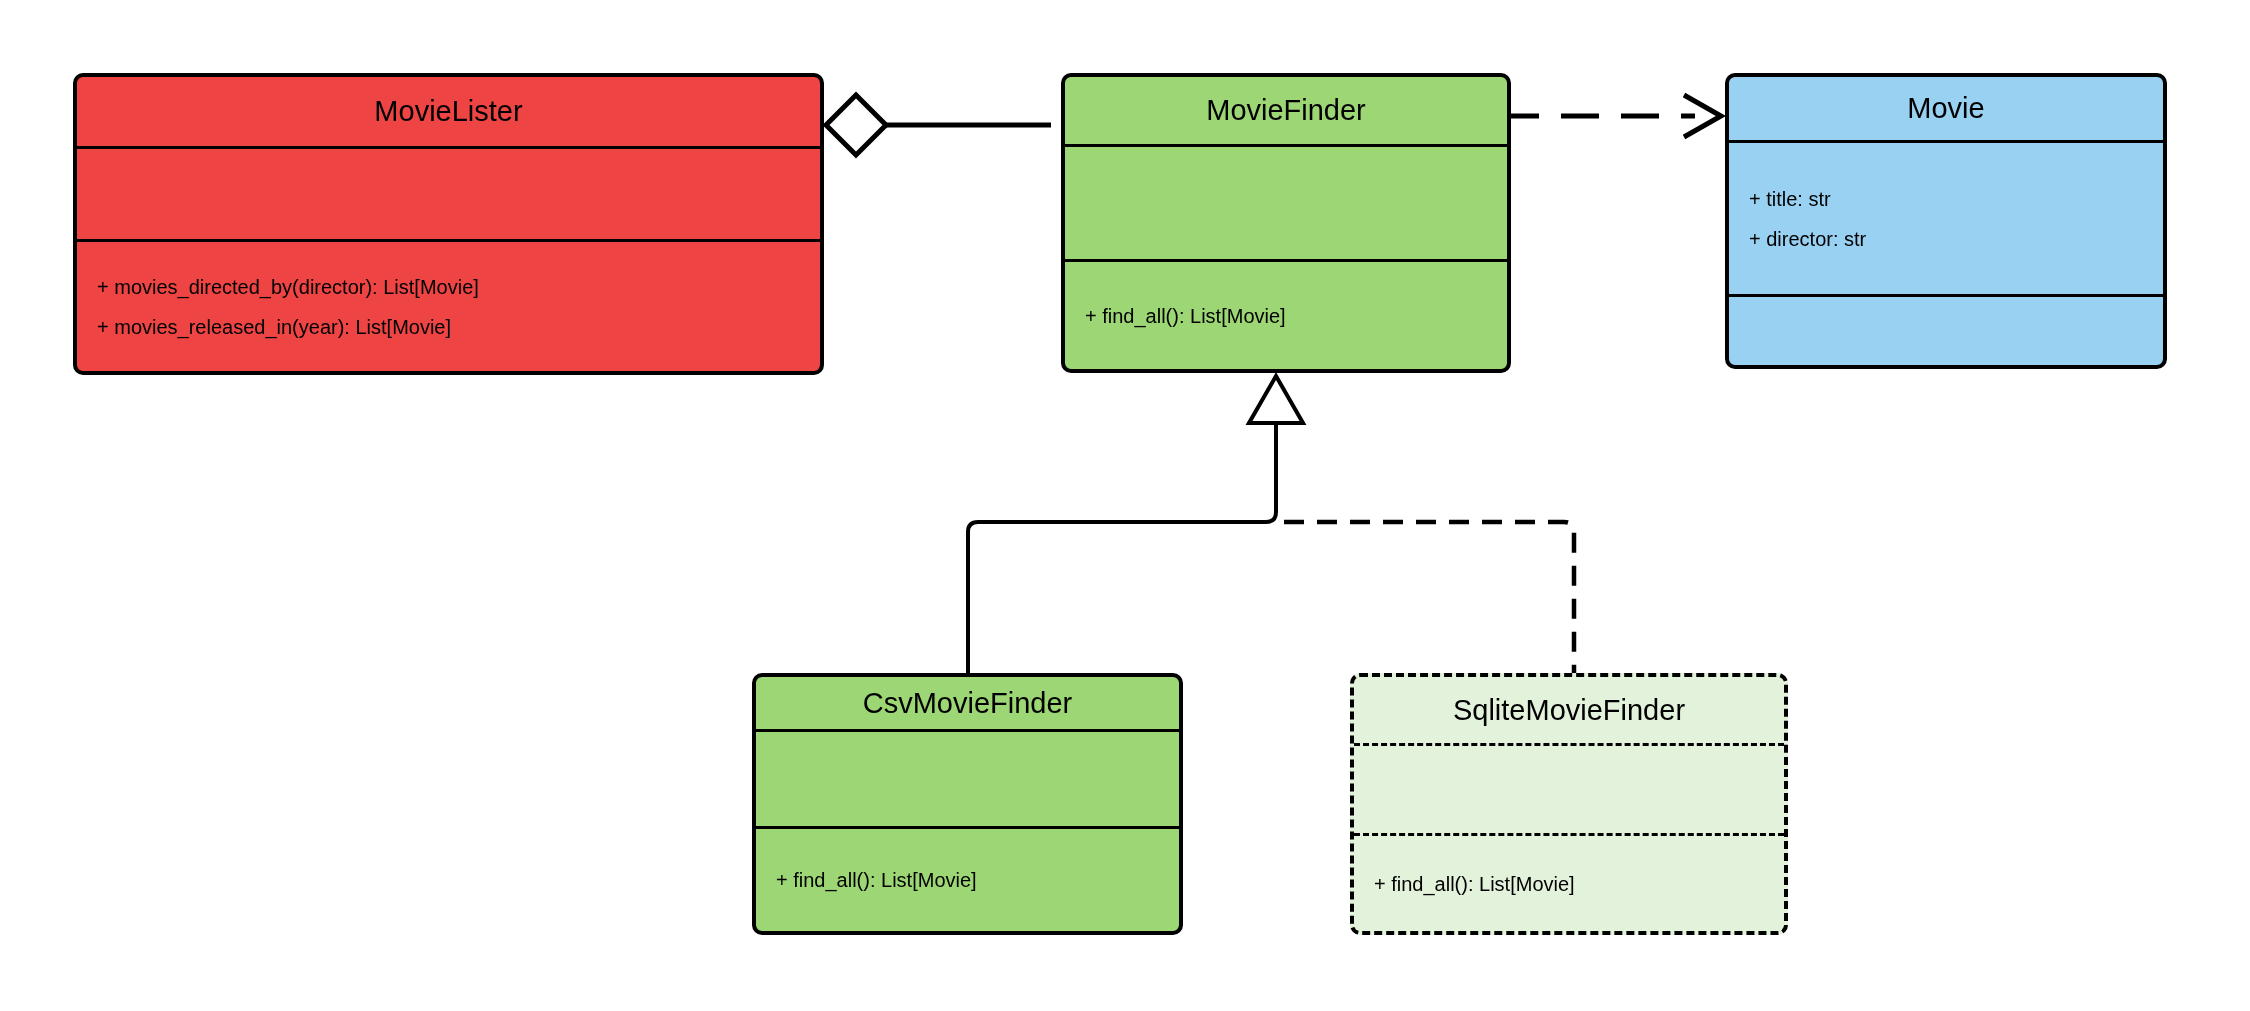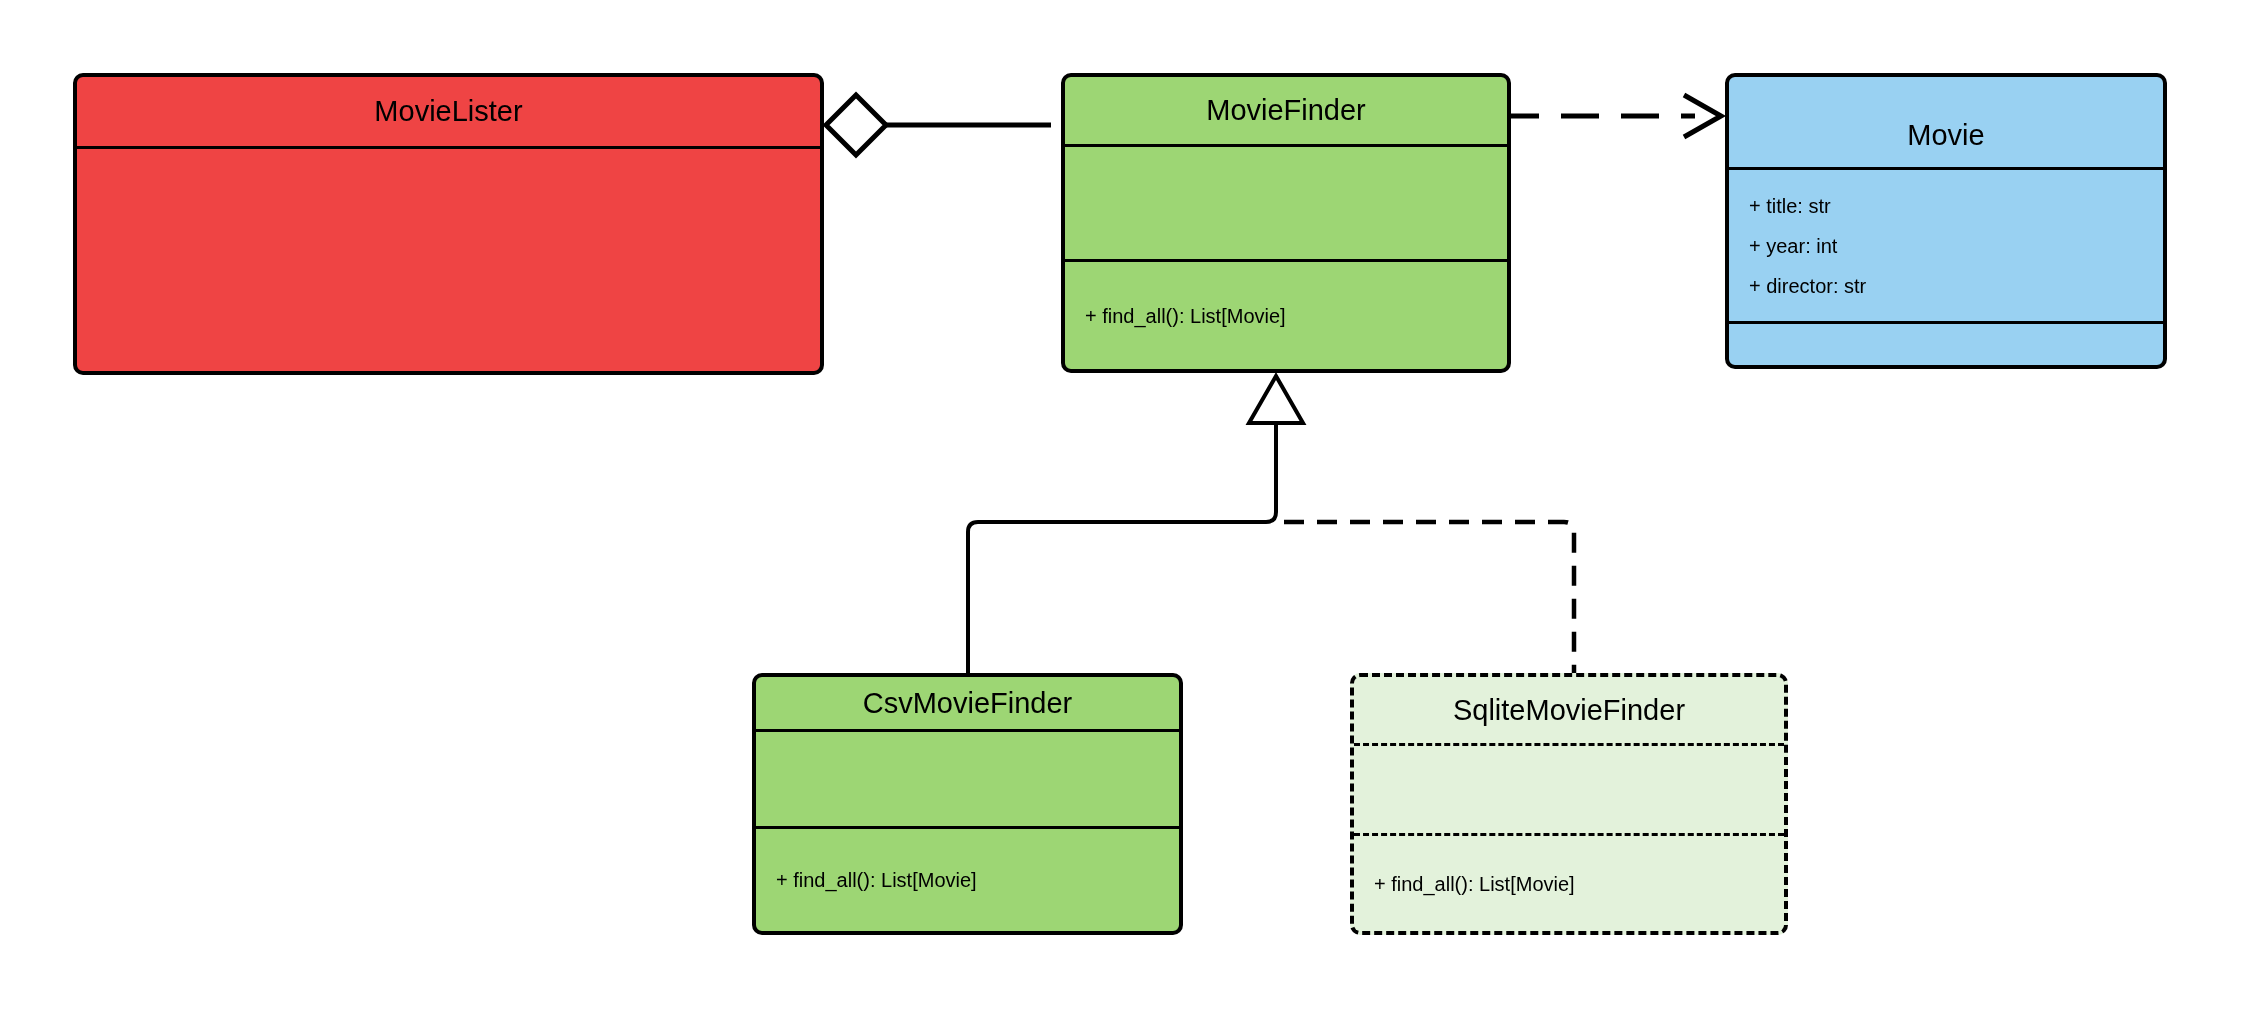--- a/index.html
+++ b/index.html
@@ -76,35 +76,38 @@
     </g>
     
     <g stroke="#000000">
       <path d="M 1284 522 L 1564 522 Q 1574 522 1574 532 L 1574 673" fill="none" stroke-width="4.5" stroke-dasharray="20 13"></path>
     </g>
   </svg>
 
   <div class="uml-class" style="left: 73px; top: 73px; width: 751px; height: 302px; background-color: #ef4444;">
     <div class="sec sec-title" style="height:69px;">MovieLister</div>
     <div class="sec sec-attrs" style="height:93px;"></div>
+    <div class="sec sec-methods">
+      <div class="member">+ movies_directed_by(director): List[Movie]</div>
+      <div class="member">+ movies_released_in(year): List[Movie]</div>
+    </div>
   </div>
 
   <div class="uml-class" style="left: 1049px; top: 73px; width: 450px; height: 300px; background-color: rgb(157, 214, 116); margin-left: 12px;">
     <div class="sec sec-title" style="height:67px;">MovieFinder</div>
     <div class="sec sec-attrs" style="height:115px;"></div>
     <div class="sec sec-methods">
       <div class="member">+ find_all(): List[Movie]</div>
     </div>
   </div>
 
   <div class="uml-class" style="left: 1725px; top: 73px; width: 442px; height: 296px; background-color: rgb(153, 209, 242);">
-    <div class="sec sec-title" style="height:63px;margin-top:27px;">Movie</div>
+    <div class="sec sec-title" style="height:63px;">Movie</div>
     <div class="sec sec-attrs" style="height:154px;">
       <div class="member">+ title: str</div>
-      <div class="member">+ year: int</div>
       <div class="member">+ director: str</div>
     </div>
     <div class="sec sec-methods"></div>
   </div>
 
   <div class="uml-class" style="left: 752px; top: 673px; width: 431px; height: 262px; background-color: rgb(157, 214, 116);">
     <div class="sec sec-title" style="height:52px;">CsvMovieFinder</div>
     <div class="sec sec-attrs" style="height:97px;"></div>
     <div class="sec sec-methods">
       <div class="member">+ find_all(): List[Movie]</div>

